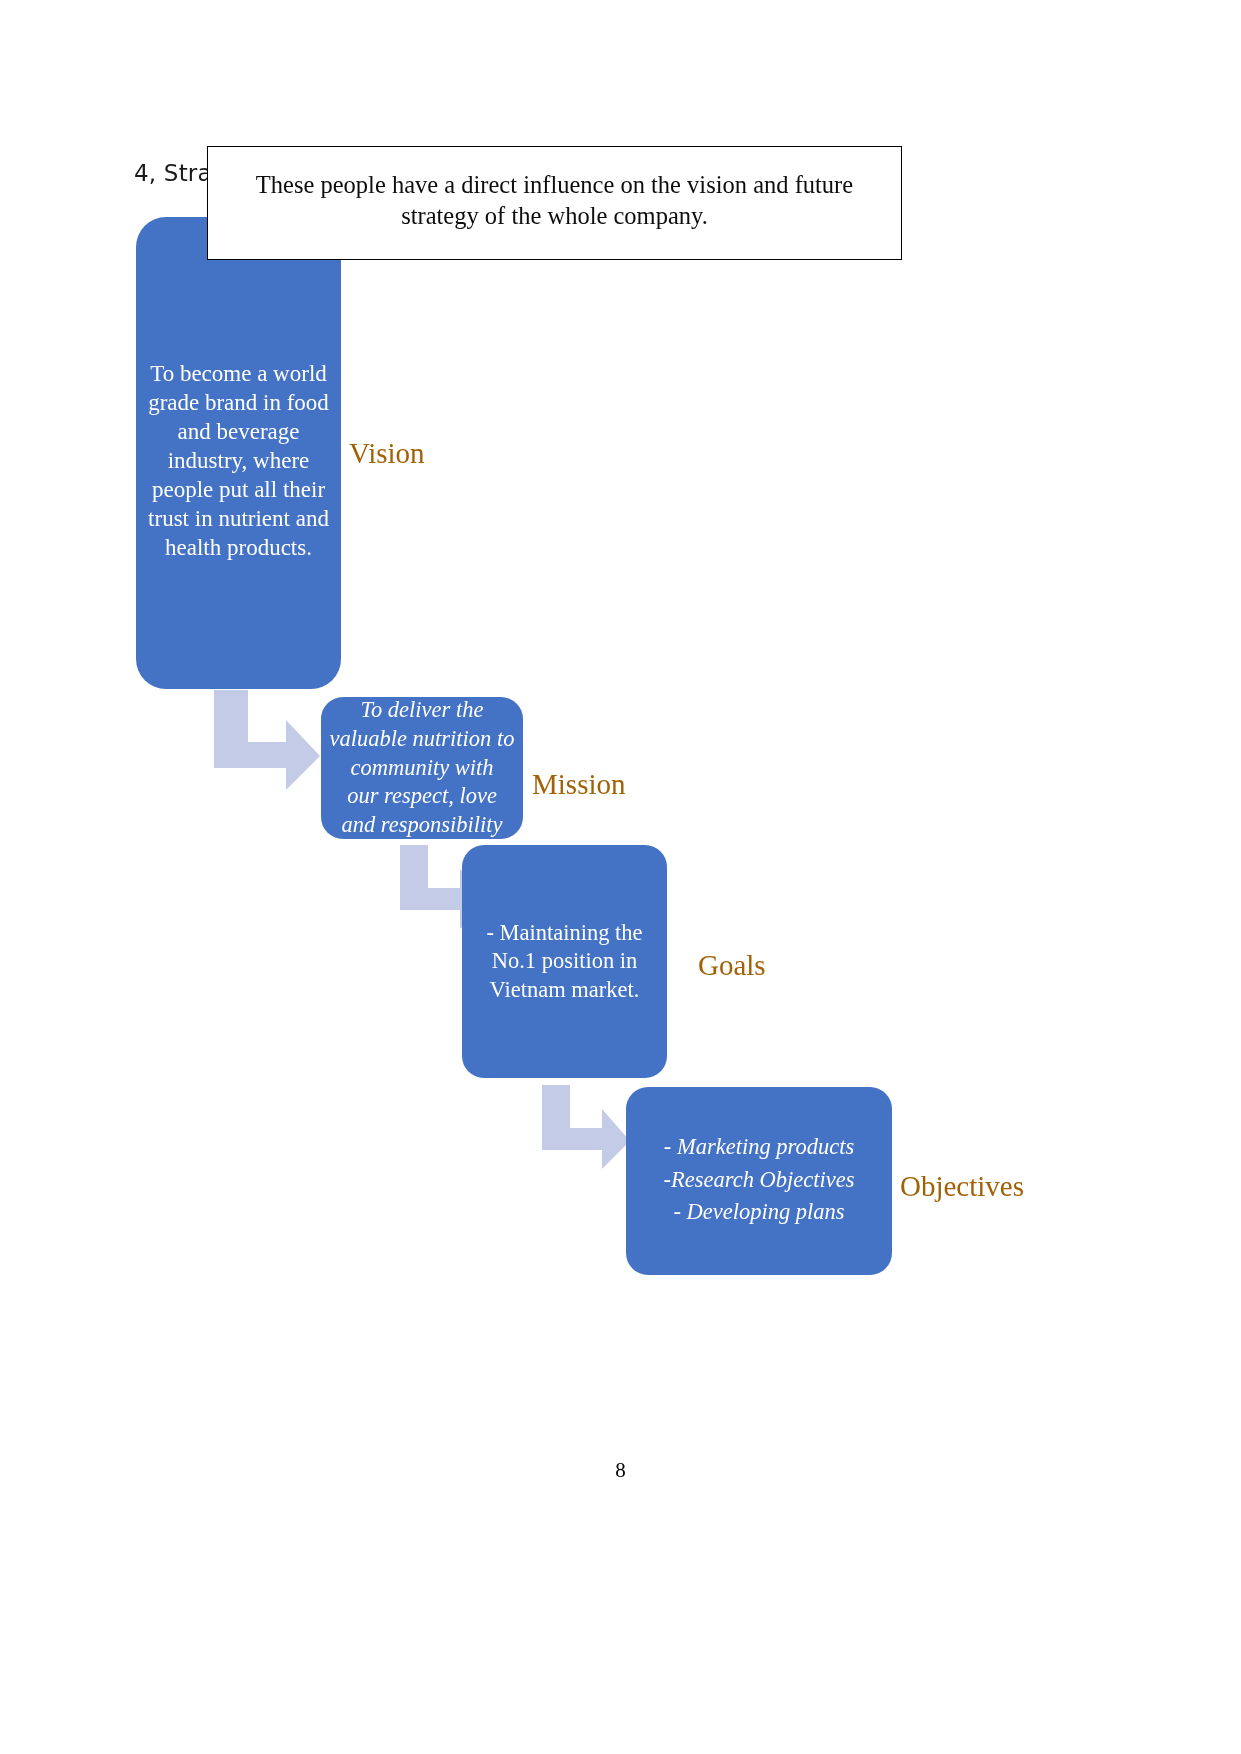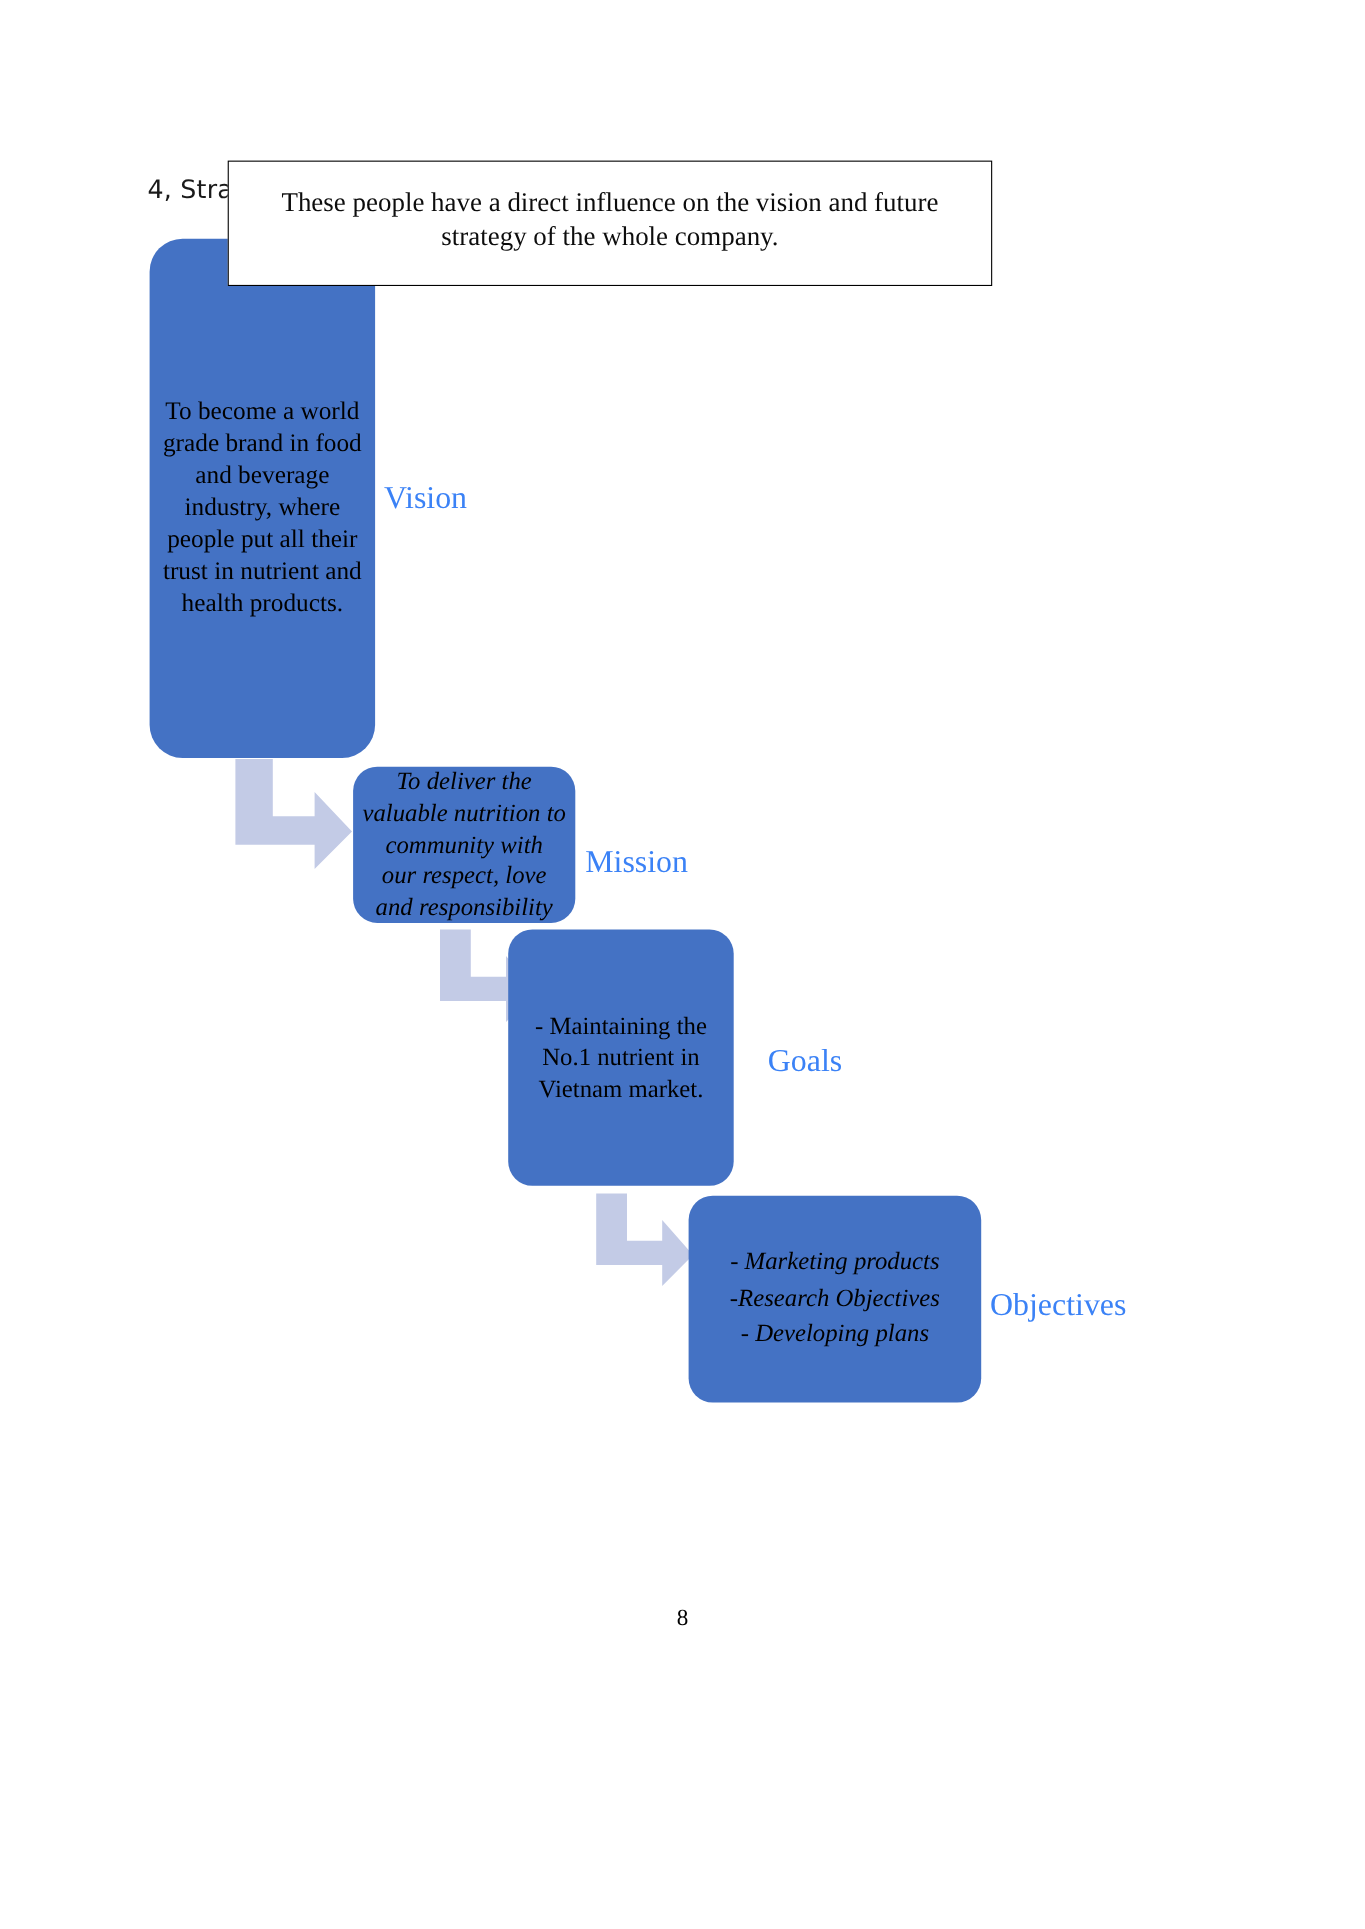--- a/index.html
+++ b/index.html
@@ -51,21 +51,21 @@
     font-size: 24.5px;
     line-height: 1.28;
     color: #0d0d0d;
     text-align: center;
   }
 
   
   .box {
     position: absolute;
     background: #4472c4;
-    color: #000000;
+    color: #ffffff;
     box-sizing: border-box;
     display: flex;
     flex-direction: column;
     justify-content: center;
     text-align: center;
     font-family: "Liberation Serif", serif;
     z-index: 10;
   }
   .box p {
     margin: 0;
@@ -137,21 +137,21 @@
     display: block;
     overflow: visible;
   }
   .arrow-1 { left: 212px; top: 690px; }
   .arrow-2 { left: 398px; top: 845px; }
   .arrow-3 { left: 540px; top: 1085px; }
 
   
   .stage-label {
     position: absolute;
-    color: #3b82f6;
+    color: #a16207;
     font-family: "Liberation Serif", serif;
     font-size: 29px;
     white-space: nowrap;
     z-index: 12;
   }
   .label-vision     { left: 349px;  top: 437px; }
   .label-mission    { left: 532px;  top: 757px; margin-top: 11px; }
   .label-goals      { left: 698px;  top: 949px; }
   .label-objectives { left: 900px;  top: 1170px; }
 
@@ -208,21 +208,21 @@
 
   <div class="stage-label label-mission">Mission</div>
 
   <div class="elbow-arrow arrow-2">
     <svg width="92" height="85" viewBox="0 0 92 85">
       <path d="M2,0 L30,0 L30,43 L62,43 L62,24 L90,56 L62,84 L62,65 L2,65 Z" fill="#c3cbe6"></path>
     </svg>
   </div>
 
   <div class="box box-goals">
-    <p>- Maintaining the No.1 nutrient in Vietnam market.</p>
+    <p>- Maintaining the No.1 position in Vietnam market.</p>
   </div>
 
   <div class="stage-label label-goals">Goals</div>
 
   <div class="elbow-arrow arrow-3">
     <svg width="92" height="85" viewBox="0 0 92 85">
       <path d="M2,0 L30,0 L30,43 L62,43 L62,24 L90,56 L62,84 L62,65 L2,65 Z" fill="#c3cbe6"></path>
     </svg>
   </div>
 

